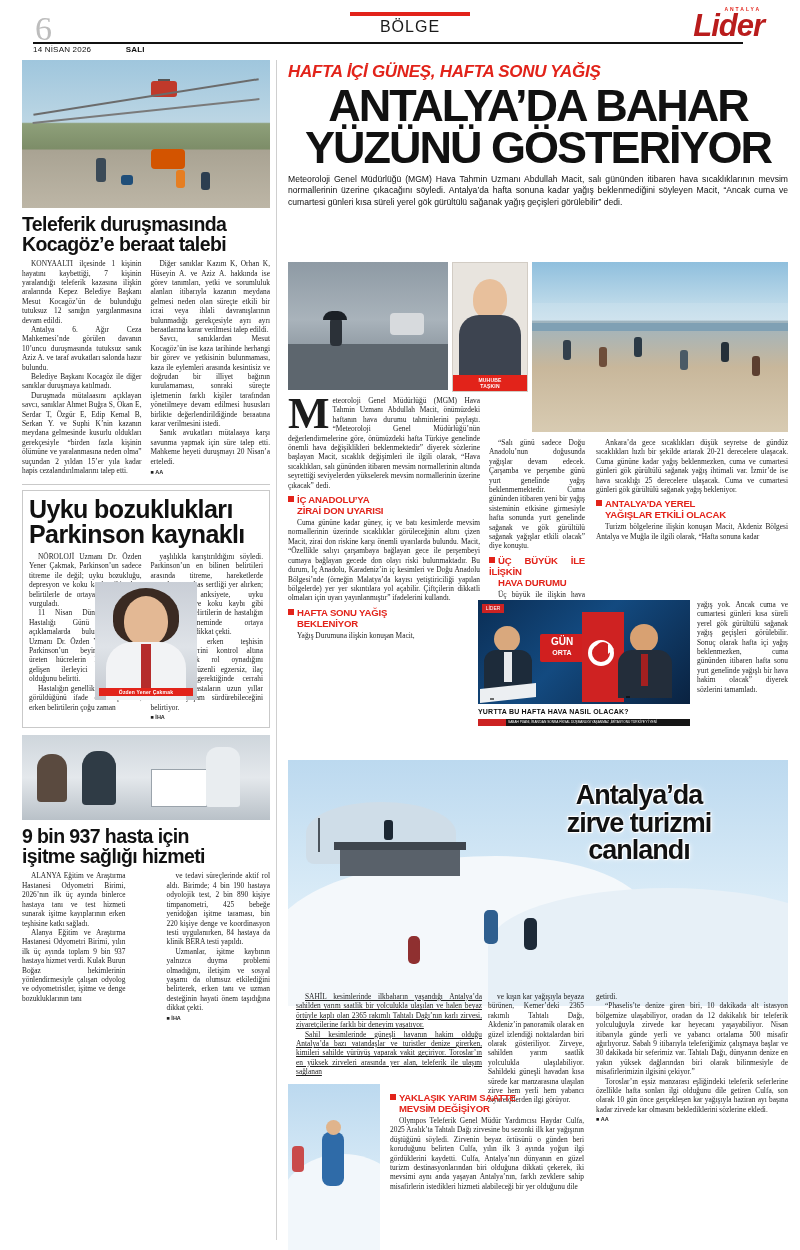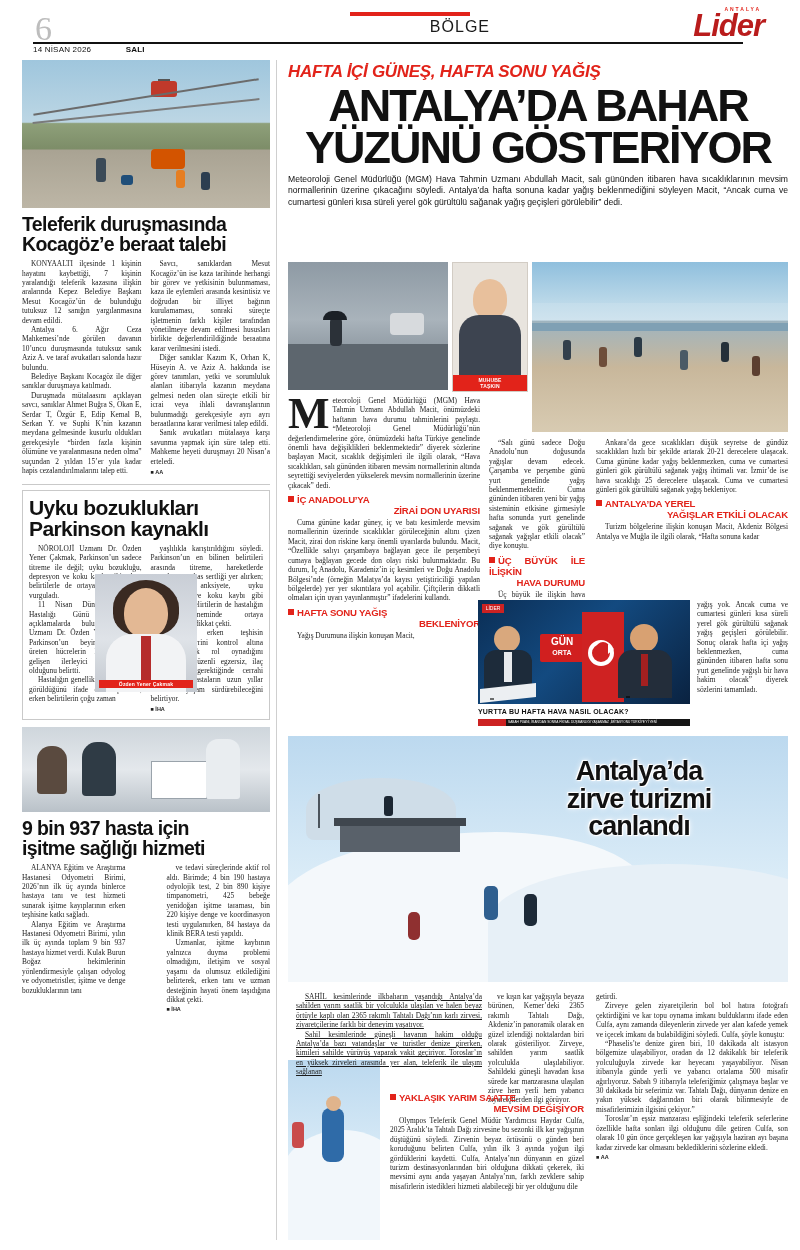--- a/index.html
+++ b/index.html
@@ -7,21 +7,21 @@
   .page{width:800px;height:1250px;background:#ffffff;position:relative;overflow:hidden;}
 
   
   .masthead{position:absolute;left:0;top:0;width:800px;height:56px;}
   .folio-num{position:absolute;left:35px;top:12px;font-family:"Liberation Serif",serif;
     font-size:34px;color:#bdbdbd;line-height:1;font-weight:400;}
   .folio-rule{position:absolute;left:33px;top:42px;width:710px;height:2px;background:#111;}
   .folio-date{position:absolute;left:33px;top:45px;font-family:"Liberation Sans",sans-serif;
     font-size:8px;letter-spacing:.2px;color:#111;}
   .folio-date b{font-weight:700;margin-left:32px;}
-  .section-wrap{position:absolute;left:330px;top:12px;width:160px;text-align:right;}
+  .section-wrap{position:absolute;left:330px;top:12px;width:160px;text-align:center;}
   .section-bar{width:120px;height:4px;background:#e2231a;margin:0 auto 2px;}
   .section-name{font-family:"Liberation Sans",sans-serif;font-size:16px;letter-spacing:1px;color:#1a1a1a;}
   .logo-wrap{position:absolute;right:36px;top:6px;text-align:right;}
   .logo-sup{font-family:"Liberation Sans",sans-serif;font-size:5px;letter-spacing:2px;
     color:#e2231a;font-weight:700;margin-right:3px;}
   .logo-main{font-family:"Liberation Sans",sans-serif;font-size:31px;font-weight:700;
     font-style:italic;color:#b91c1c;line-height:.92;letter-spacing:-1px;}
 
   
   .col-left{position:absolute;left:22px;top:60px;width:248px;}
@@ -47,27 +47,27 @@
     color:#e2231a;font-size:17px;letter-spacing:-.3px;text-align:left;}
   .mainhead{font-family:"Liberation Sans",sans-serif;font-weight:700;color:#111;
     font-size:45px;line-height:.93;letter-spacing:-2px;text-align:center;}
   .standfirst{font-family:"Liberation Sans",sans-serif;font-size:8.6px;line-height:11.6px;
     color:#111;text-align:justify;}
 
   .subhead{font-family:"Liberation Sans",sans-serif;font-weight:700;color:#e2231a;
     font-size:9.6px;line-height:11px;letter-spacing:-.2px;margin:4px 0 2px;}
   .subhead .bullet{display:inline-block;width:6px;height:6px;background:#e2231a;
     margin-right:3px;vertical-align:1px;}
-  .subhead .l2{display:block;margin-left:9px;text-align:right;}
+  .subhead .l2{display:block;margin-left:9px;}
 
   .portrait-badge{font-family:"Liberation Sans",sans-serif;font-size:5px;font-weight:700;
     color:#fff;background:#e2231a;text-align:center;padding:1px 0;letter-spacing:.2px;}
 
   
-  .sky{background:linear-gradient(#bcd9ef 0%,#d9ebf7 55%,#eef6fb 100%);}
+  .sky{background:linear-gradient(#bcd9ef 0%,#d9ebf7 55%,#eef6fb 100%);margin-top:24px;}
   .snowhead{font-family:"Liberation Sans",sans-serif;font-weight:700;color:#111;
     font-size:27px;line-height:1.02;letter-spacing:-1px;text-align:center;
     text-shadow:0 0 3px #fff,0 0 6px #fff,1px 1px 0 #fff,-1px -1px 0 #fff;}
 
   .tvshot{background:#0d2744;position:relative;overflow:hidden;}
   .tvcap{font-family:"Liberation Sans",sans-serif;font-weight:700;font-size:7px;
     color:#111;letter-spacing:.2px;}
 
   .person-tag{position:absolute;font-family:"Liberation Sans",sans-serif;font-size:4px;
     color:#fff;background:rgba(0,0,0,.55);padding:1px 2px;}
@@ -124,33 +124,33 @@
     </div>
 
     <div class="twocol body-col" style="margin-top:5px;">
       <div>
         <p>KONYAALTI ilçesinde 1 kişinin hayatını kaybettiği, 7 kişinin yaralandığı teleferik kazasına ilişkin aralarında Kepez Belediye Başkanı Mesut Kocagöz’ün de bulunduğu tutuksuz 12 sanığın yargılanmasına devam edildi.</p>
         <p>Antalya 6. Ağır Ceza Mahkemesi’nde görülen davanın 10’uncu duruşmasında tutuksuz sanık Aziz A. ve taraf avukatları salonda hazır bulundu.</p>
         <p>Belediye Başkanı Kocagöz ile diğer sanıklar duruşmaya katılmadı.</p>
         <p>Duruşmada mütalaasını açıklayan savcı, sanıklar Ahmet Buğra S, Okan E, Serdar T, Özgür E, Edip Kemal B, Serkan Y. ve Suphi K’nin kazanın meydana gelmesinde kusurlu oldukları gerekçesiyle “birden fazla kişinin ölümüne ve yaralanmasına neden olma” suçundan 2 yıldan 15’er yıla kadar hapis cezalandırılmalarını talep etti.</p>
       </div>
       <div>
+        <p>Diğer sanıklar Kazım K, Orhan K, Hüseyin A. ve Aziz A. hakkında ise görev tanımları, yetki ve sorumluluk alanları itibarıyla kazanın meydana gelmesi neden olan süreçte etkili bir icrai veya ihlali davranışlarının bulunmadığı gerekçesiyle ayrı ayrı beraatlarına karar verilmesi talep edildi.</p>
         <p>Savcı, sanıklardan Mesut Kocagöz’ün ise kaza tarihinde herhangi bir görev ve yetkisinin bulunmaması, kaza ile eylemleri arasında kesintisiz ve doğrudan bir illiyet bağının kurulamaması, sonraki süreçte işletmenin farklı kişiler tarafından yönetilmeye devam edilmesi hususları birlikte değerlendirildiğinde beraatına karar verilmesini istedi.</p>
-        <p>Diğer sanıklar Kazım K, Orhan K, Hüseyin A. ve Aziz A. hakkında ise görev tanımları, yetki ve sorumluluk alanları itibarıyla kazanın meydana gelmesi neden olan süreçte etkili bir icrai veya ihlali davranışlarının bulunmadığı gerekçesiyle ayrı ayrı beraatlarına karar verilmesi talep edildi.</p>
         <p>Sanık avukatları mütalaaya karşı savunma yapmak için süre talep etti. Mahkeme heyeti duruşmayı 20 Nisan’a erteledi.</p>
         <p style="text-indent:0;margin-top:1px;">
           <span class="agency">■ <span>AA</span></span>
         </p>
       </div>
     </div>
 
     <div class="rule-thin" style="margin-top:6px;"></div>
 
     <div style="border:1px solid #c9c9c9;padding:6px 6px 5px;margin-top:3px;">
-      <div class="hl-serifless" style="font-size:21px;">
+      <div class="hl-serifless" style="font-size:25px;">
         <div>Uyku bozuklukları</div>
         <div>Parkinson kaynaklı</div>
       </div>
 
       <div style="position:relative;margin-top:4px;">
 
         <div style="position:absolute;left:66px;top:30px;width:102px;height:118px;z-index:3;
                     background:linear-gradient(#c9ced6 0%,#dfe3e8 55%,#c3c8cf 100%);overflow:hidden;">
           <div style="position:absolute;left:50%;top:14px;width:44px;height:50px;margin-left:-22px;
                       background:#e3b894;border-radius:50% 50% 46% 46%;"></div>
@@ -401,21 +401,20 @@
       <span class="bullet"></span><span>YAKLAŞIK YARIM SAATTE</span>
       <span class="l2">MEVSİM DEĞİŞİYOR</span>
     </div>
     <div class="body-col">
       <p>Olympos Teleferik Genel Müdür Yardımcısı Haydar Culfa, 2025 Aralık’ta Tahtalı Dağı zirvesine bu sezonki ilk kar yağışının düştüğünü söyledi. Zirvenin beyaz örtüsünü o günden beri koruduğunu belirten Culfa, yılın ilk 3 ayında yoğun ilgi gördüklerini kaydetti. Culfa, Antalya’nın dünyanın en güzel turizm destinasyonlarından biri olduğuna dikkati çekerek, iki mevsimi aynı anda yaşayan Antalya’nın, farklı zevklere sahip misafirlerin istedikleri hizmeti alabileceği bir yer olduğunu dile</p>
     </div>
   </div>
 
   <div class="body-col" style="position:absolute;left:596px;top:992px;width:192px;">
     <p style="text-indent:0;">getirdi.</p>
-    <p>Zirveye gelen ziyaretçilerin bol bol hatıra fotoğrafı çektirdiğini ve kar topu oynama imkanı bulduklarını ifade eden Culfa, aynı zamanda dileyenlerin zirvede yer alan kafede yemek ve içecek imkanı da bulabildiğini söyledi. Culfa, şöyle konuştu:</p>
     <p>“Phaselis’te denize giren biri, 10 dakikada alt istasyon bölgemize ulaşabiliyor, oradan da 12 dakikalık bir teleferik yolculuğuyla zirvede kar heyecanı yaşayabiliyor. Nisan itibarıyla günde yerli ve yabancı ortalama 500 misafir ağırlıyoruz. Sabah 9 itibarıyla teleferiğimiz çalışmaya başlar ve 30 dakikada bir seferimiz var. Tahtalı Dağı, dünyanın denize en yakın yüksek dağlarından biri olarak bilinmesiyle de misafirlerimizin ilgisini çekiyor.”</p>
     <p>Toroslar’ın eşsiz manzarası eşliğindeki teleferik seferlerine özellikle hafta sonları ilgi olduğunu dile getiren Culfa, son olarak 10 gün önce gerçekleşen kar yağışıyla haziran ayı başına kadar zirvede kar olmasını beklediklerini sözlerine ekledi.</p>
     <p style="text-indent:0;">
       <span class="agency">■ <span>AA</span></span>
     </p>
   </div>
 
 </div>
 
 </body></html>

